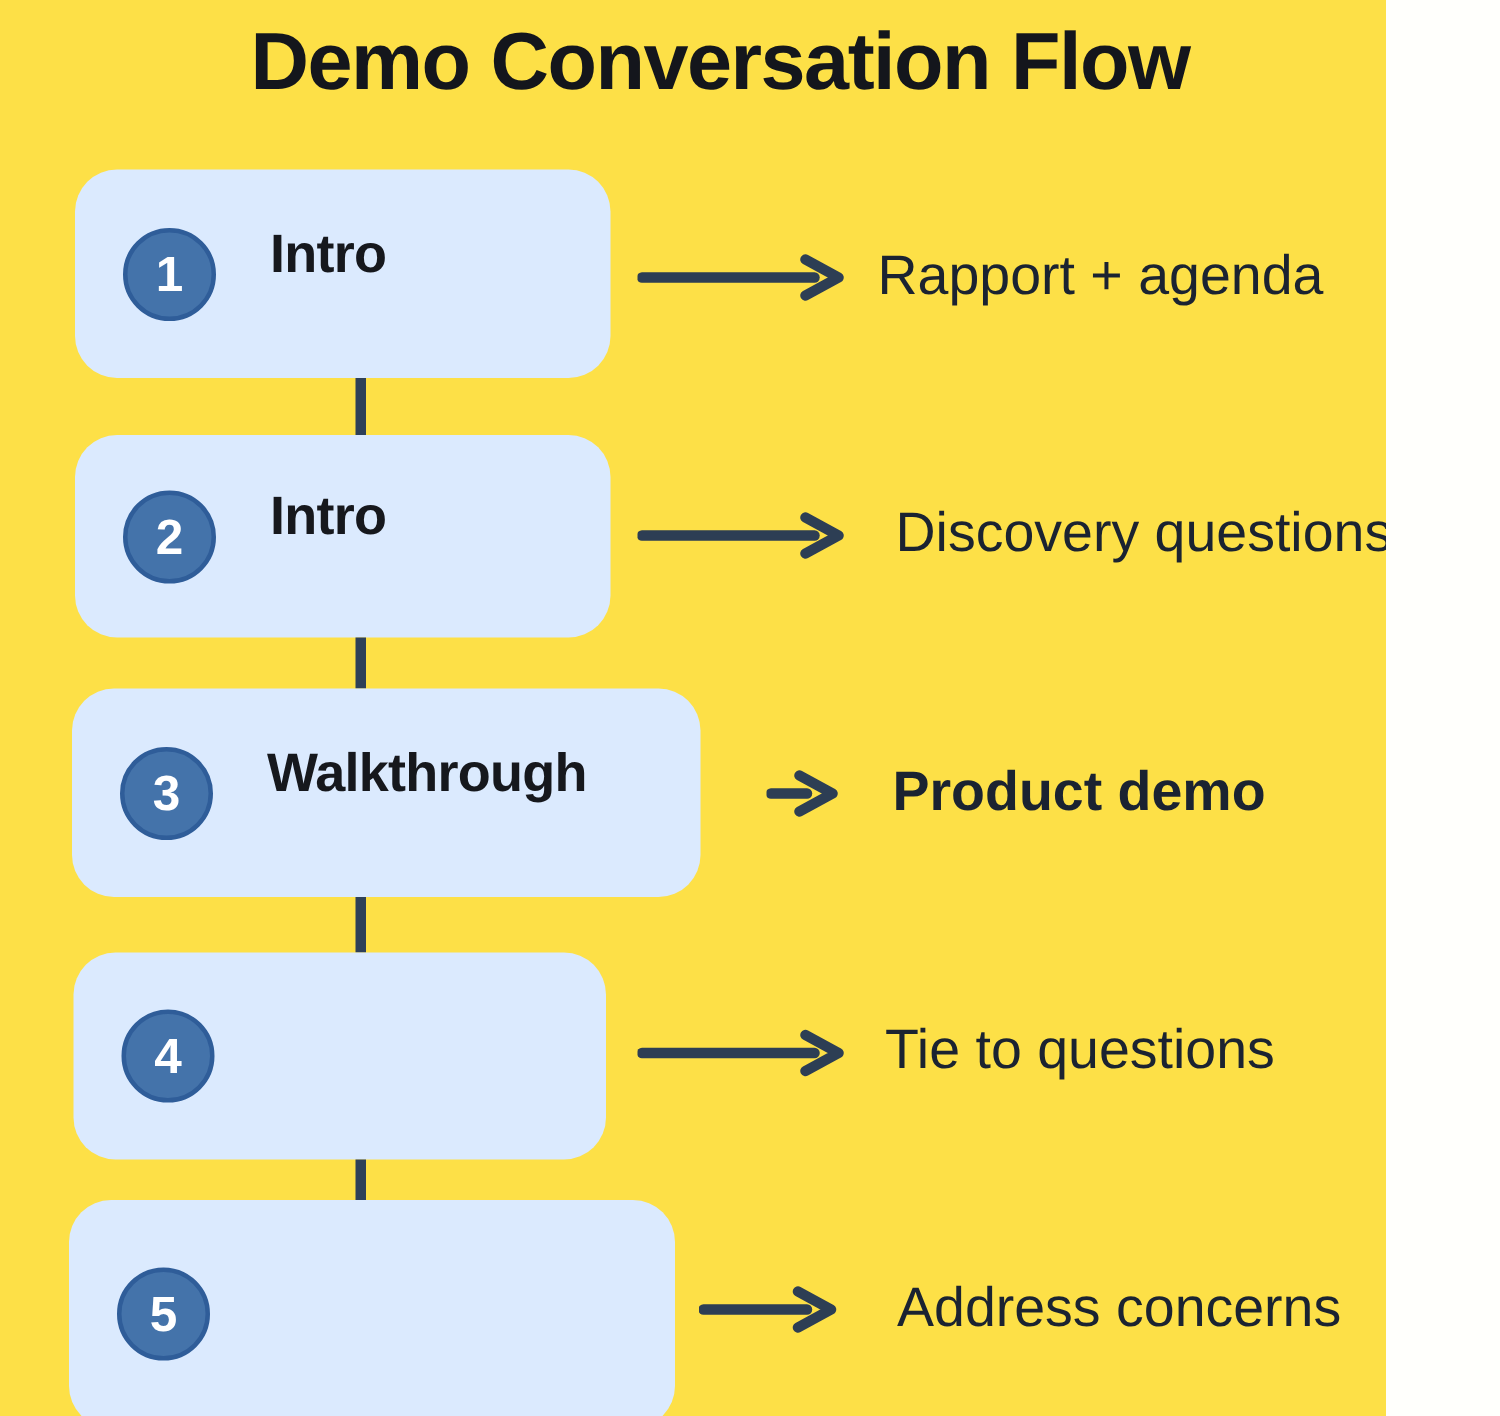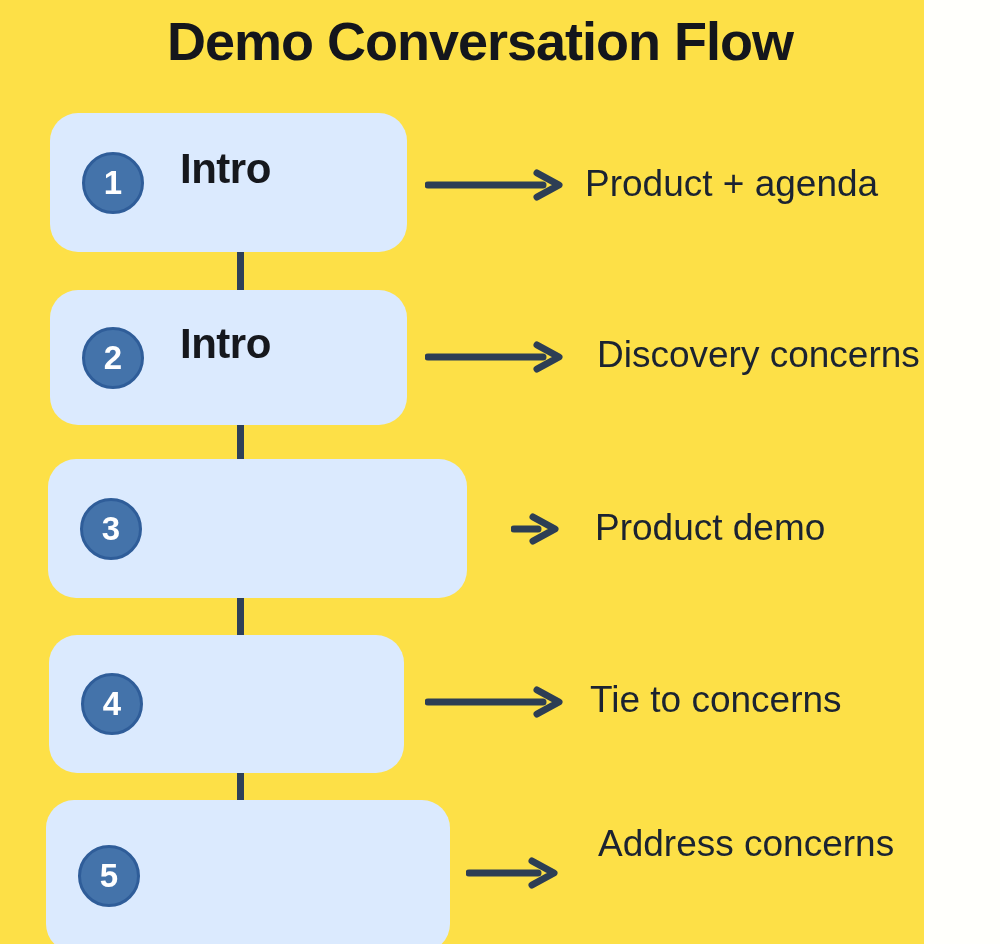--- a/index.html
+++ b/index.html
@@ -50,21 +50,21 @@
     color: #ffffff;
     font-size: 33px;
     font-weight: 700;
     display: flex;
     align-items: center;
     justify-content: center;
   }
 
   .step-label {
     margin-left: 36px;
-    font-size: 42px;
+    font-size: 36px;
     font-weight: 700;
     letter-spacing: -0.5px;
     color: #16181d;
     position: relative;
     top: -14px;
     white-space: nowrap;
   }
 
   .connector {
     position: absolute;
@@ -96,74 +96,75 @@
 
   .step-desc {
     position: absolute;
     font-size: 37px;
     font-weight: 400;
     color: #1b2331;
     white-space: nowrap;
   }
   .desc-1 { left: 585px; top: 163px; }
   .desc-2 { left: 597px; top: 334px; }
-  .desc-3 { left: 595px; top: 507px; }
+  .desc-3 { left: 595px; top: 507px; font-weight: bold; }
   .desc-4 { left: 590px; top: 679px; }
-  .desc-5 { left: 598px; top: 823px; text-align: right; }
+  .desc-5 { left: 598px; top: 851px; text-align: right; }
 </style>
 </head>
 <body>
 
 <div class="canvas">
 
   <h1 class="title">Demo Conversation Flow</h1>
 
   <div class="step-card card-1">
     <span class="badge">1</span>
     <span class="step-label">Intro</span>
   </div>
   <svg class="arrow arrow-1" width="140" height="32" viewBox="0 0 140 32">
     <line x1="3" y1="16" x2="118" y2="16"></line>
     <path d="M112,4 L134,16 L112,28"></path>
   </svg>
-  <span class="step-desc desc-1">Product + agenda</span>
+  <span class="step-desc desc-1">Rapport + agenda</span>
 
   <div class="connector conn-1"></div>
 
   <div class="step-card card-2">
     <span class="badge">2</span>
     <span class="step-label">Intro</span>
   </div>
   <svg class="arrow arrow-2" width="140" height="32" viewBox="0 0 140 32">
     <line x1="3" y1="16" x2="118" y2="16"></line>
     <path d="M112,4 L134,16 L112,28"></path>
   </svg>
-  <span class="step-desc desc-2">Discovery concerns</span>
+  <span class="step-desc desc-2">Discovery questions</span>
 
   <div class="connector conn-2"></div>
 
   <div class="step-card card-3">
     <span class="badge">3</span>
+    <span class="step-label">Walkthrough</span>
   </div>
   <svg class="arrow arrow-3" width="50" height="32" viewBox="0 0 50 32">
     <line x1="3" y1="16" x2="27" y2="16"></line>
     <path d="M22,4 L44,16 L22,28"></path>
   </svg>
   <span class="step-desc desc-3">Product demo</span>
 
   <div class="connector conn-3"></div>
 
   <div class="step-card card-4">
     <span class="badge">4</span>
   </div>
   <svg class="arrow arrow-4" width="140" height="32" viewBox="0 0 140 32">
     <line x1="3" y1="16" x2="118" y2="16"></line>
     <path d="M112,4 L134,16 L112,28"></path>
   </svg>
-  <span class="step-desc desc-4">Tie to concerns</span>
+  <span class="step-desc desc-4">Tie to questions</span>
 
   <div class="connector conn-4"></div>
 
   <div class="step-card card-5">
     <span class="badge">5</span>
   </div>
   <svg class="arrow arrow-5" width="94" height="32" viewBox="0 0 94 32">
     <line x1="3" y1="16" x2="72" y2="16"></line>
     <path d="M66,4 L88,16 L66,28"></path>
   </svg>

